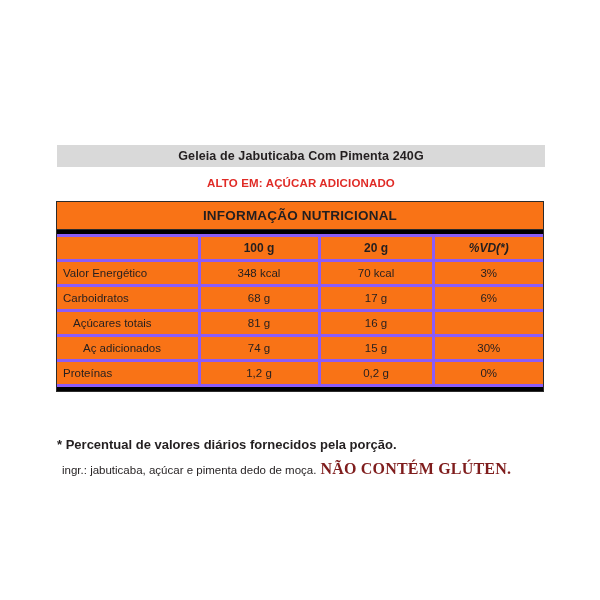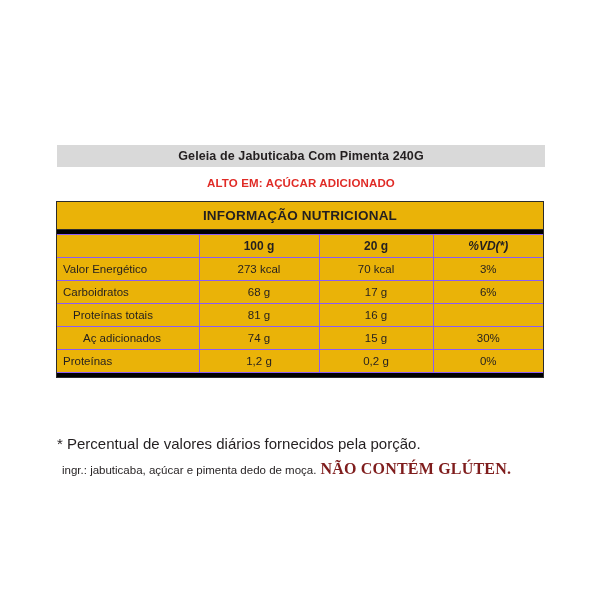--- a/index.html
+++ b/index.html
@@ -61,21 +61,21 @@
   }
 
   
   .nutrition-table {
     position: absolute;
     left: 56px;
     top: 193px;
     width: 488px;
     border: 1.3px solid #2b2b2b;
     box-sizing: border-box;
-    background: #eab308;
+    background: #f97316;
   }
 
   .nt-title-row {
     border-bottom: 1.3px solid #2b2b2b;
     text-align: center;
     padding: 4px 0 5px 0;
   }
   .nt-title-text {
     font-size: 13.5px;
     font-weight: bold;
@@ -104,21 +104,21 @@
     width: 100%;
     table-layout: fixed;
   }
   table.nt-grid col.c-name   { width: 142px; }
   table.nt-grid col.c-100g   { width: 120px; }
   table.nt-grid col.c-20g    { width: 114px; }
   table.nt-grid col.c-vd     { width: 110px; }
 
   table.nt-grid th,
   table.nt-grid td {
-    border: 1px solid #8b5cf6;
+    border: 3px solid #8b5cf6;
     font-size: 11.5px;
     padding: 2px 0 3px 0;
     height: 17px;
     color: #231f20;
   }
   table.nt-grid th {
     font-weight: bold;
     text-align: center;
     font-size: 12px;
   }
@@ -159,22 +159,22 @@
   }
 
   
   .footnote {
     position: absolute;
     left: 57px;
     top: 427px;
     width: 488px;
   }
   .footnote-text {
-    font-size: 15px;
-    font-weight: normal;
+    font-size: 13px;
+    font-weight: bold;
     color: #231f20;
   }
 
   
   .ingredients-line {
     position: absolute;
     left: 62px;
     top: 452px;
     width: 488px;
     white-space: nowrap;
@@ -225,32 +225,32 @@
         <tr>
           <th class="h-blank"></th>
           <th>100 g</th>
           <th>20 g</th>
           <th class="h-vd">%VD(*)</th>
         </tr>
       </thead>
       <tbody>
         <tr>
           <td class="cell-name">Valor Energético</td>
-          <td class="cell-val">273 kcal</td>
+          <td class="cell-val">348 kcal</td>
           <td class="cell-val">70 kcal</td>
           <td class="cell-vd">3%</td>
         </tr>
         <tr>
           <td class="cell-name">Carboidratos</td>
           <td class="cell-val">68 g</td>
           <td class="cell-val">17 g</td>
           <td class="cell-vd">6%</td>
         </tr>
         <tr>
-          <td class="cell-name indent-1">Proteínas totais</td>
+          <td class="cell-name indent-1">Açúcares totais</td>
           <td class="cell-val">81 g</td>
           <td class="cell-val">16 g</td>
           <td class="cell-vd"></td>
         </tr>
         <tr>
           <td class="cell-name indent-2">Aç adicionados</td>
           <td class="cell-val">74 g</td>
           <td class="cell-val">15 g</td>
           <td class="cell-vd">30%</td>
         </tr>

